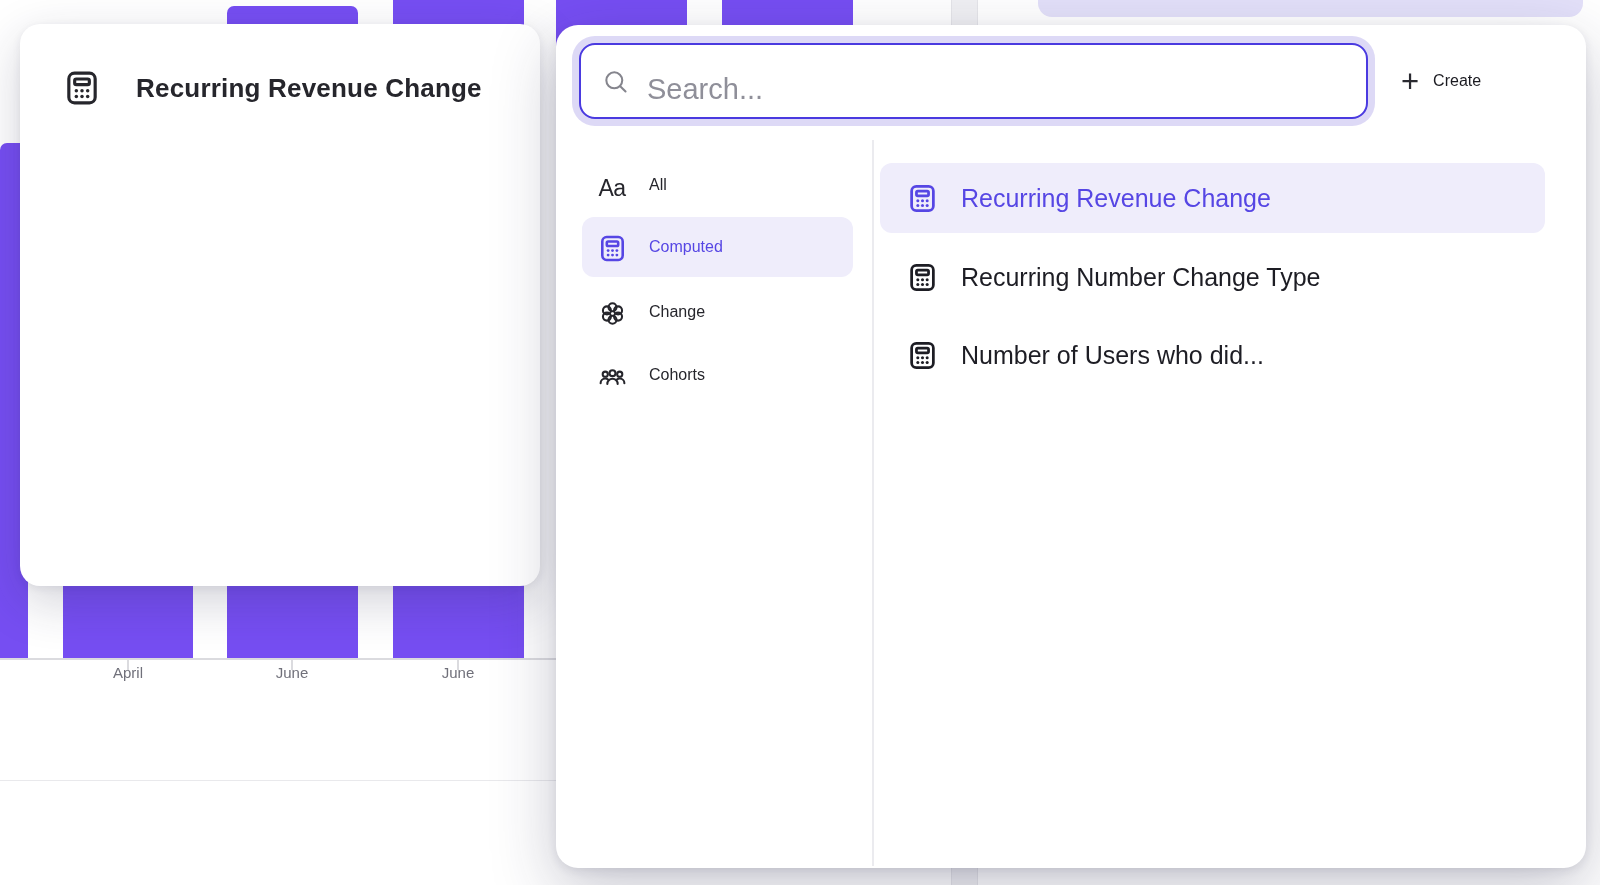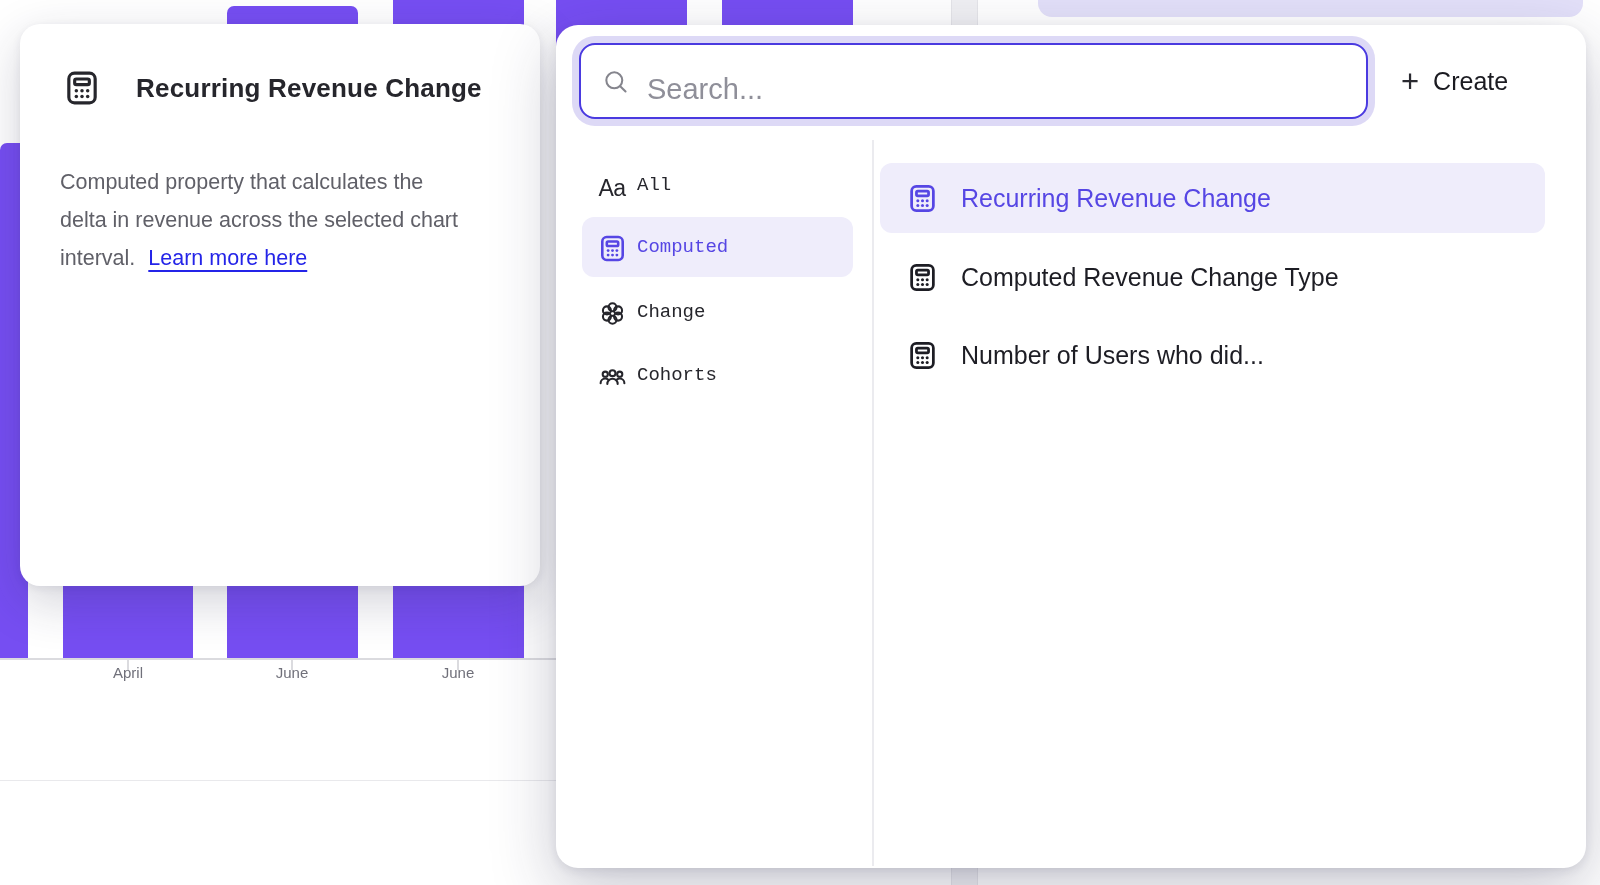--- a/index.html
+++ b/index.html
@@ -82,36 +82,36 @@
   }
   .search-input::placeholder { color:#8f8f99; }
   .search-icon { position:absolute; left:22px; top:24px; width:29px; height:29px; color:#85858d; pointer-events:none; }
   .create-btn {
     position:absolute; left:845px; top:30px; height:52px;
     display:flex; align-items:center; gap:14px;
     background:none; border:none; cursor:pointer;
     font-family:"Liberation Sans", sans-serif; color:#1b1b21;
   }
   .create-plus { font-size:31px; font-weight:300; line-height:1; color:#2a2a30; }
-  .create-label { font-size:25px; }
+  .create-label { font-size:16px; }
 
   .v-divider {
     position:absolute; left:316px; top:115px; width:1.5px; height:726px; background:#ebebef;
   }
 
   .cat-col { position:absolute; left:26px; top:0; width:271px; }
   .cat-item {
     position:absolute; left:0; width:271px; height:60px;
     display:flex; align-items:center; border-radius:12px; cursor:pointer;
   }
   .cat-item .c-icon {
     width:34px; height:34px; margin-left:13px; flex:0 0 auto;
     display:flex; align-items:flex-end; justify-content:center; color:#26262c;
   }
-  .cat-item .c-label { margin-left:8px; font-size:19px; color:#26262c;font-family:Liberation Mono, monospace; }
+  .cat-item .c-label { margin-left:20px; font-size:16px; color:#26262c; }
   .cat-item.selected { background:#efedfb; }
   .cat-item.selected .c-icon { color:#5646e4; }
   .cat-item.selected .c-label { color:#5646e4; font-weight:500; }
   .aa-glyph { font-size:23px; font-weight:500; color:#26262c; letter-spacing:-0.5px; }
 
   .res-col { position:absolute; left:324px; top:0; width:665px; }
   .res-item {
     position:absolute; left:0; width:665px; height:70px;
     display:flex; align-items:center; border-radius:12px; cursor:pointer;
   }
@@ -166,25 +166,20 @@
               <circle cx="12" cy="13.6" r="1.05"></circle>
               <circle cx="15.4" cy="13.6" r="1.05"></circle>
             <circle cx="8.6" cy="17.1" r="1.05"></circle>
               <circle cx="12" cy="17.1" r="1.05"></circle>
               <circle cx="15.4" cy="17.1" r="1.05"></circle>
           </g>
         </svg>
       </span>
       <span class="tooltip-title">Recurring Revenue Change</span>
     </div>
-    <div class="tooltip-body">
-      <div>Computed property that calculates the</div>
-      <div>delta in revenue across the selected chart</div>
-      <div><span>interval.</span><a class="learn-link">Learn more here</a></div>
-    </div>
   </div>
 
   <div class="picker-panel">
 
     <div class="search-wrap">
       <input class="search-input" type="text" placeholder="Search..." style="">
       <span class="search-icon">
         <svg viewBox="0 0 24 24" width="29" height="29" fill="none" stroke="currentColor" stroke-width="1.7" stroke-linecap="round">
           <circle cx="11" cy="11" r="6.6"></circle>
             <path d="M15.9 15.9 L20.3 20.3"></path>
@@ -283,21 +278,21 @@
             <g fill="currentColor" stroke="none">
               <circle cx="8.6" cy="13.6" r="1.1"></circle>
                 <circle cx="12" cy="13.6" r="1.1"></circle>
                 <circle cx="15.4" cy="13.6" r="1.1"></circle>
               <circle cx="8.6" cy="17.1" r="1.1"></circle>
                 <circle cx="12" cy="17.1" r="1.1"></circle>
                 <circle cx="15.4" cy="17.1" r="1.1"></circle>
             </g>
           </svg>
         </span>
-        <span class="r-label">Computed Revenue Change Type</span>
+        <span class="r-label">Recurring Number Change Type</span>
       </div>
 
       <div class="res-item" style="top:295px;">
         <span class="r-icon">
           <svg viewBox="0 0 24 24" width="33" height="33" fill="none" stroke="currentColor" stroke-width="2" stroke-linecap="round">
             <rect x="4.1" y="3.1" width="15.8" height="17.8" rx="3.4"></rect>
             <rect x="7.6" y="6.6" width="8.8" height="3.4" rx="1"></rect>
             <g fill="currentColor" stroke="none">
               <circle cx="8.6" cy="13.6" r="1.1"></circle>
                 <circle cx="12" cy="13.6" r="1.1"></circle>

